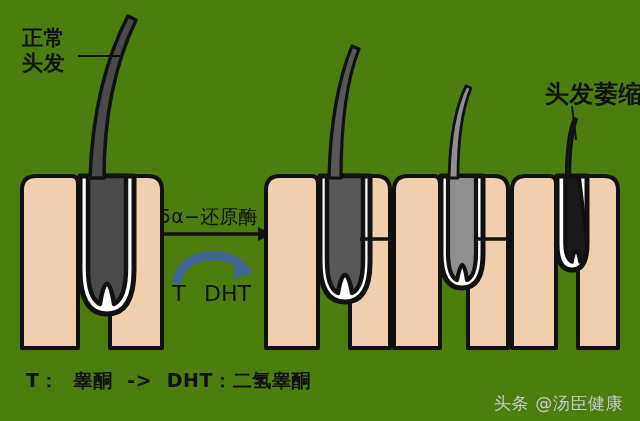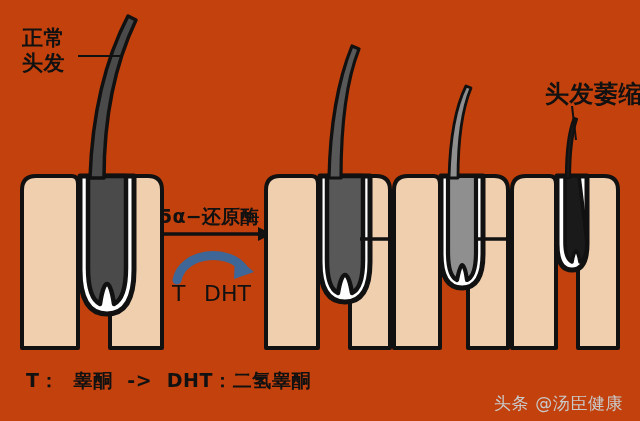--- a/index.html
+++ b/index.html
@@ -7,21 +7,21 @@
     padding: 0;
     background: #ffffff;
   }
   body {
     font-family: "DejaVu Sans", "Liberation Sans", sans-serif;
   }
   #root {
     position: relative;
     width: 640px;
     height: 421px;
-    background: #c2410c;
+    background: #4d7c0f;
     overflow: hidden;
   }
   #diagram-svg {
     position: absolute;
     left: 0;
     top: 0;
     width: 640px;
     height: 421px;
     display: block;
   }
@@ -42,21 +42,21 @@
   #label-hair-atrophy {
     left: 545px;
     top: 80px;
     font-size: 24px;
     letter-spacing: 0.5px;
   }
   #label-enzyme {
     left: 159px;
     top: 205px;
     font-size: 19px;
-    font-weight: 700;
+    font-weight: 400;
     letter-spacing: 0.2px;
   }
   #label-t {
     left: 172px;
     top: 281px;
     font-size: 22px;
     font-weight: 500;
   }
   #label-dht {
     left: 204px;

